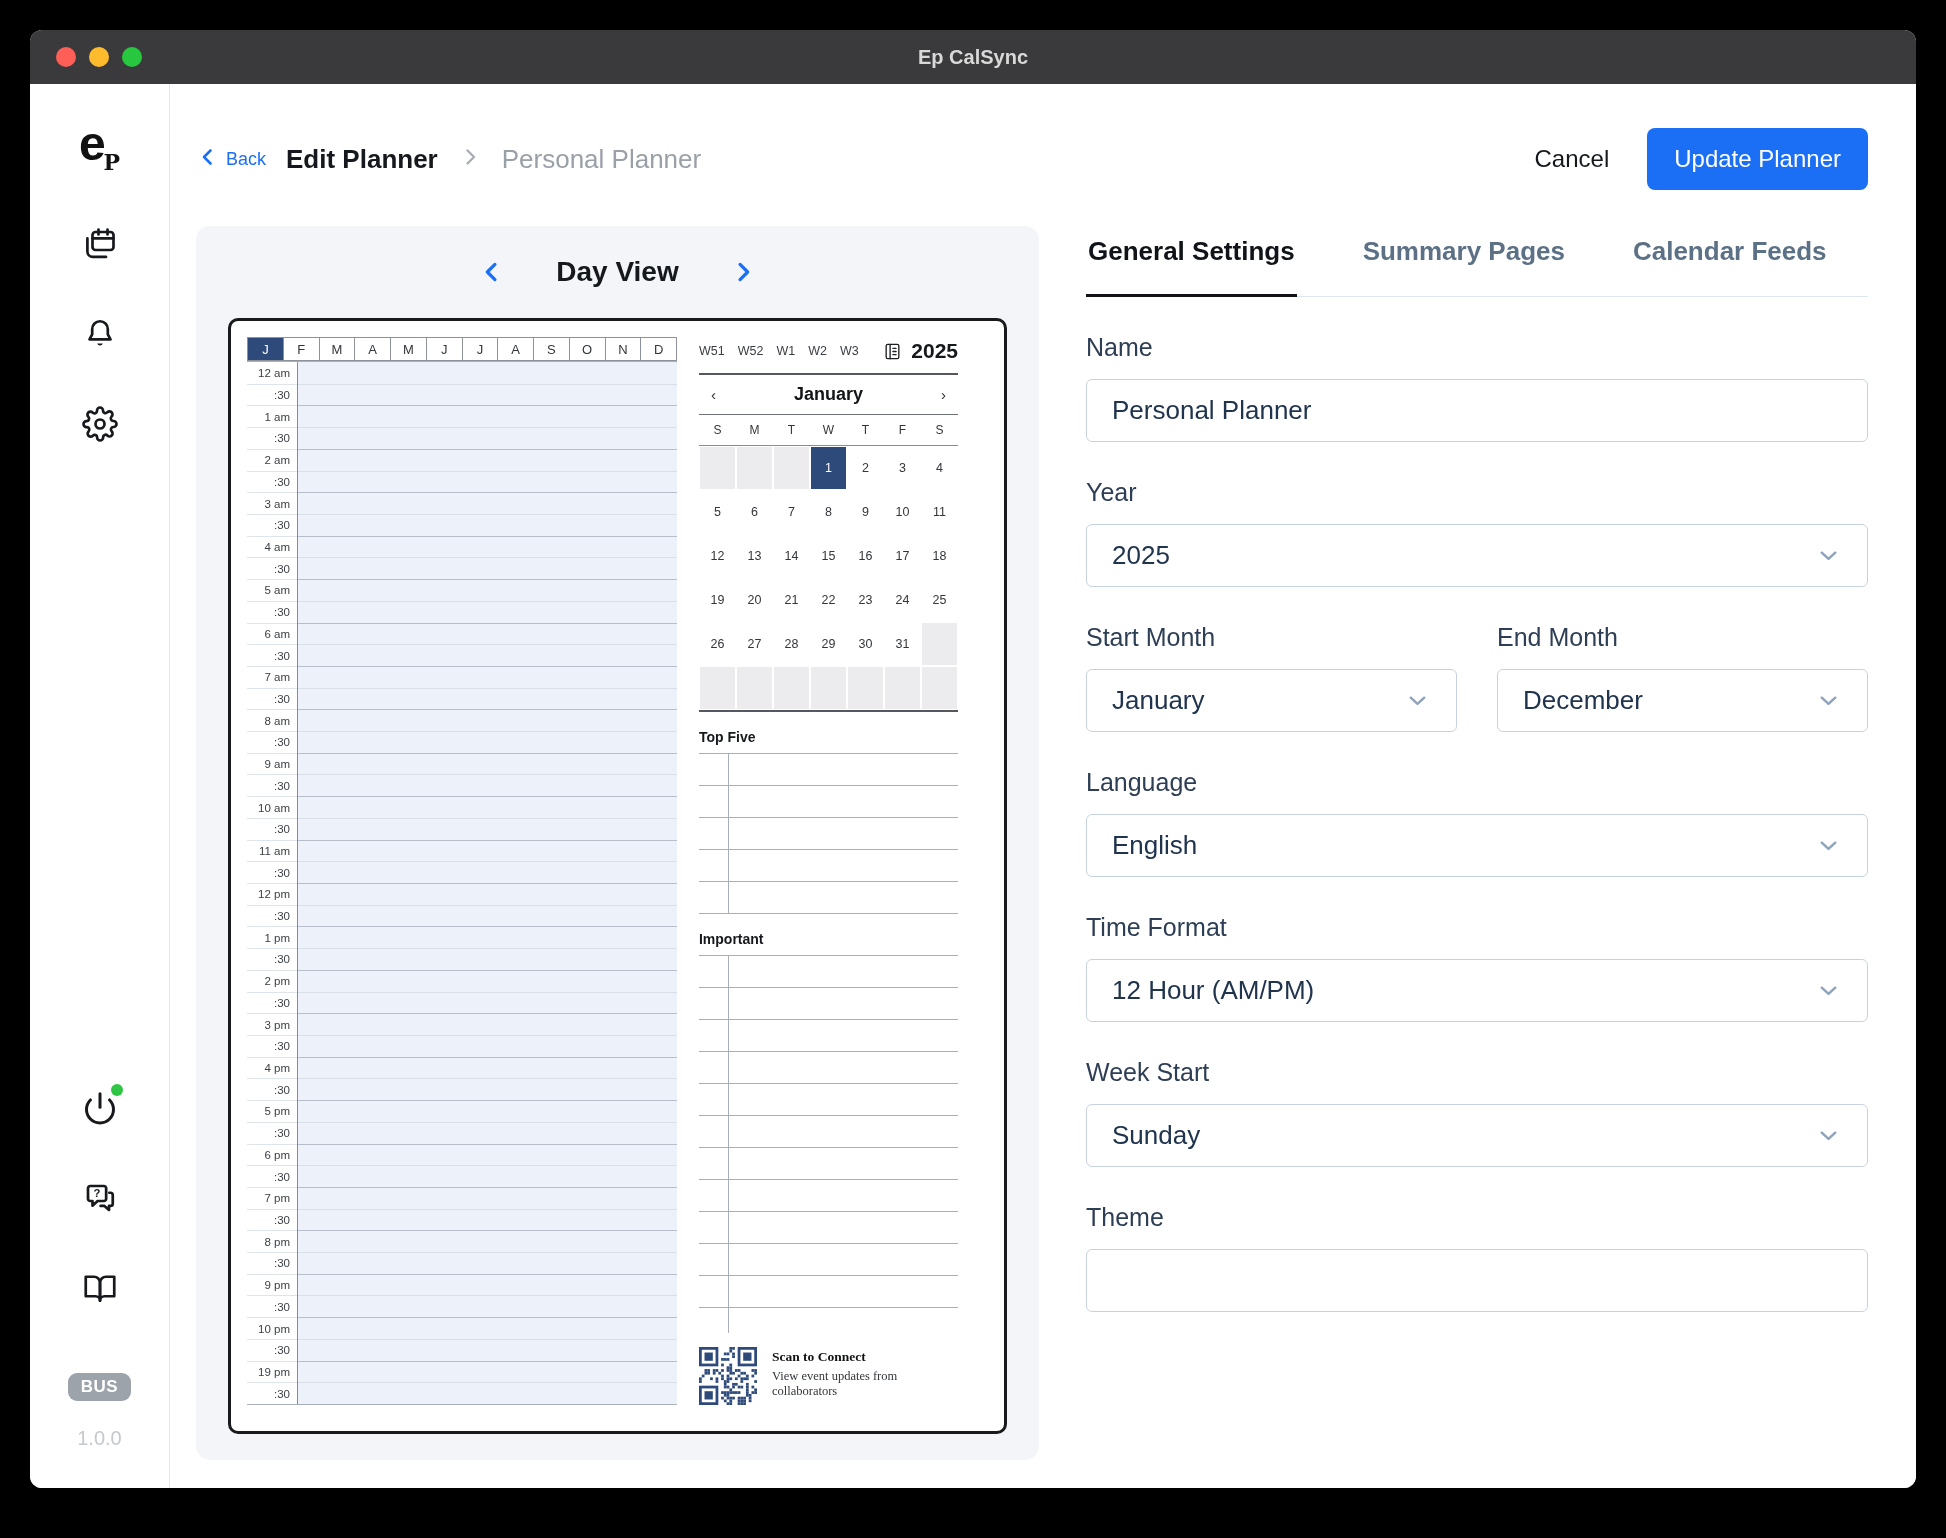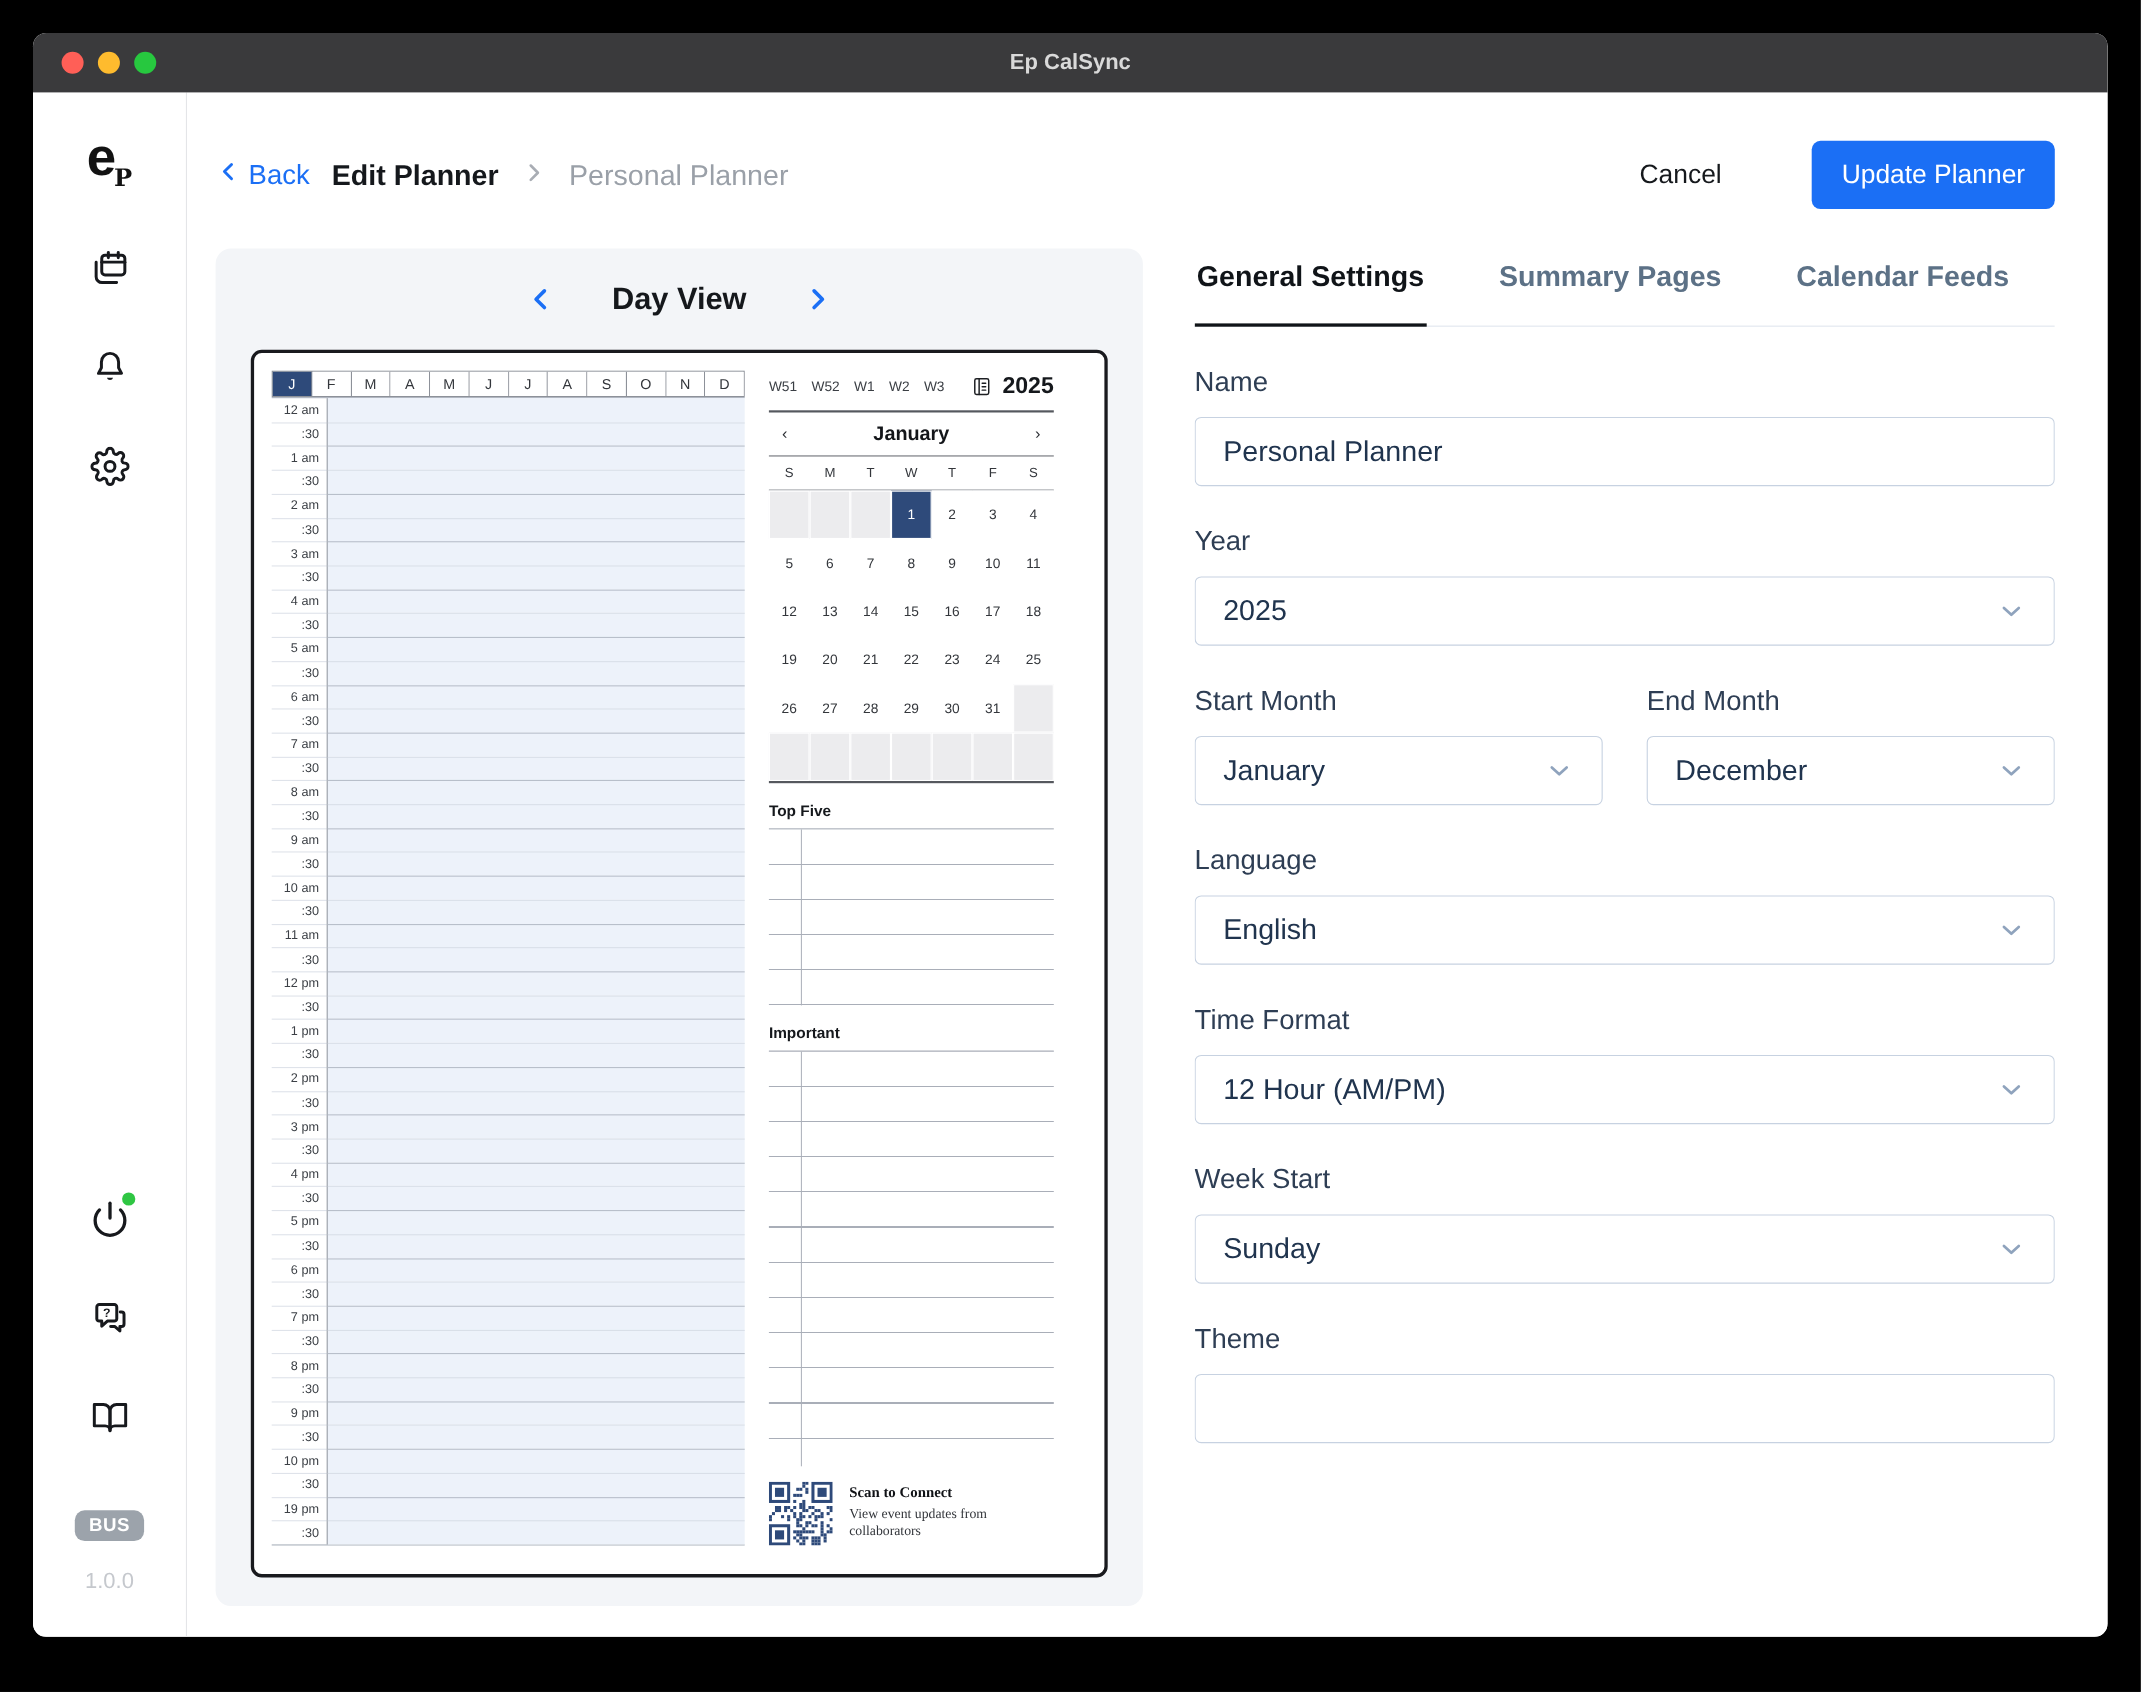--- a/index.html
+++ b/index.html
@@ -24,28 +24,28 @@
   .side-icon svg { width:36px; height:36px; }
   .side-spacer { flex:1; }
   .green-dot { position:absolute; right:-4px; top:-5px; width:12px; height:12px; border-radius:50%; background:#2fc643; }
   .bus-badge { margin-top:66px; background:#9ca3ab; color:#fff; font-weight:bold; font-size:17px; letter-spacing:.5px; padding:4px 13px; border-radius:9px; }
   .version { margin-top:26px; color:#c5c8cd; font-size:20px; }
 
   
   .main { flex:1; display:flex; flex-direction:column; min-width:0; padding:0 48px 0 26px; }
   .header-row { display:flex; align-items:center; margin-top:44px; flex:0 0 auto; }
   .crumbs { display:flex; align-items:center; gap:20px; }
-  .back { display:flex; align-items:center; gap:6px; color:#1b6ff5; font-size:25px; cursor:pointer; }
+  .back { display:flex; align-items:center; gap:6px; color:#1b6ff5; font-size:18px; cursor:pointer; }
   .back svg { width:24px; height:24px; }
   .crumb-title { font-size:26px; font-weight:bold; color:#15181c; }
   .crumb-sep svg { width:24px; height:24px; color:#a9adb4; }
   .crumb-sub { font-size:26px; color:#9aa0a8; }
   .header-actions { margin-left:auto; display:flex; align-items:center; gap:38px; }
   .cancel { font-size:24px; color:#15181c; cursor:pointer; }
-  .update-btn { background:#1b6ff5; color:#fff; font-size:24px; font-weight:500; padding:17px 27px; border-radius:8px; border:none; cursor:pointer; font-family:inherit;margin-left:44px; }
+  .update-btn { background:#1b6ff5; color:#fff; font-size:24px; font-weight:500; padding:17px 27px; border-radius:8px; border:none; cursor:pointer; font-family:inherit; }
 
   .body-row { flex:1; display:flex; margin-top:36px; margin-bottom:28px; min-height:0; }
 
   
   .preview-panel { width:843px; flex:0 0 auto; background:#f3f5f8; border-radius:14px; padding:30px 26px 0; display:flex; flex-direction:column; min-height:0; }
   .preview-nav { display:flex; align-items:center; justify-content:center; gap:50px; flex:0 0 auto; }
   .pv-chev { color:#1b6ff5; cursor:pointer; display:flex; }
   .pv-chev svg { width:28px; height:28px; }
   .pv-label { font-size:28px; font-weight:600; color:#15181c; }
   .page { margin:30px 6px 26px; flex:1; background:#fff; border:3px solid #191a1e; border-radius:10px; display:flex; gap:22px; padding:16px 46px 26px 16px; min-height:0; }

